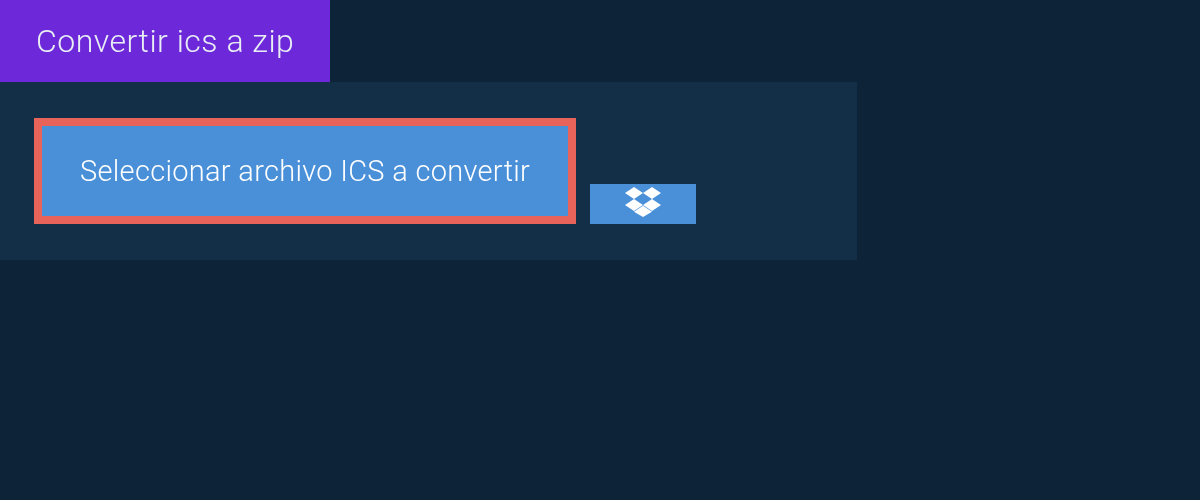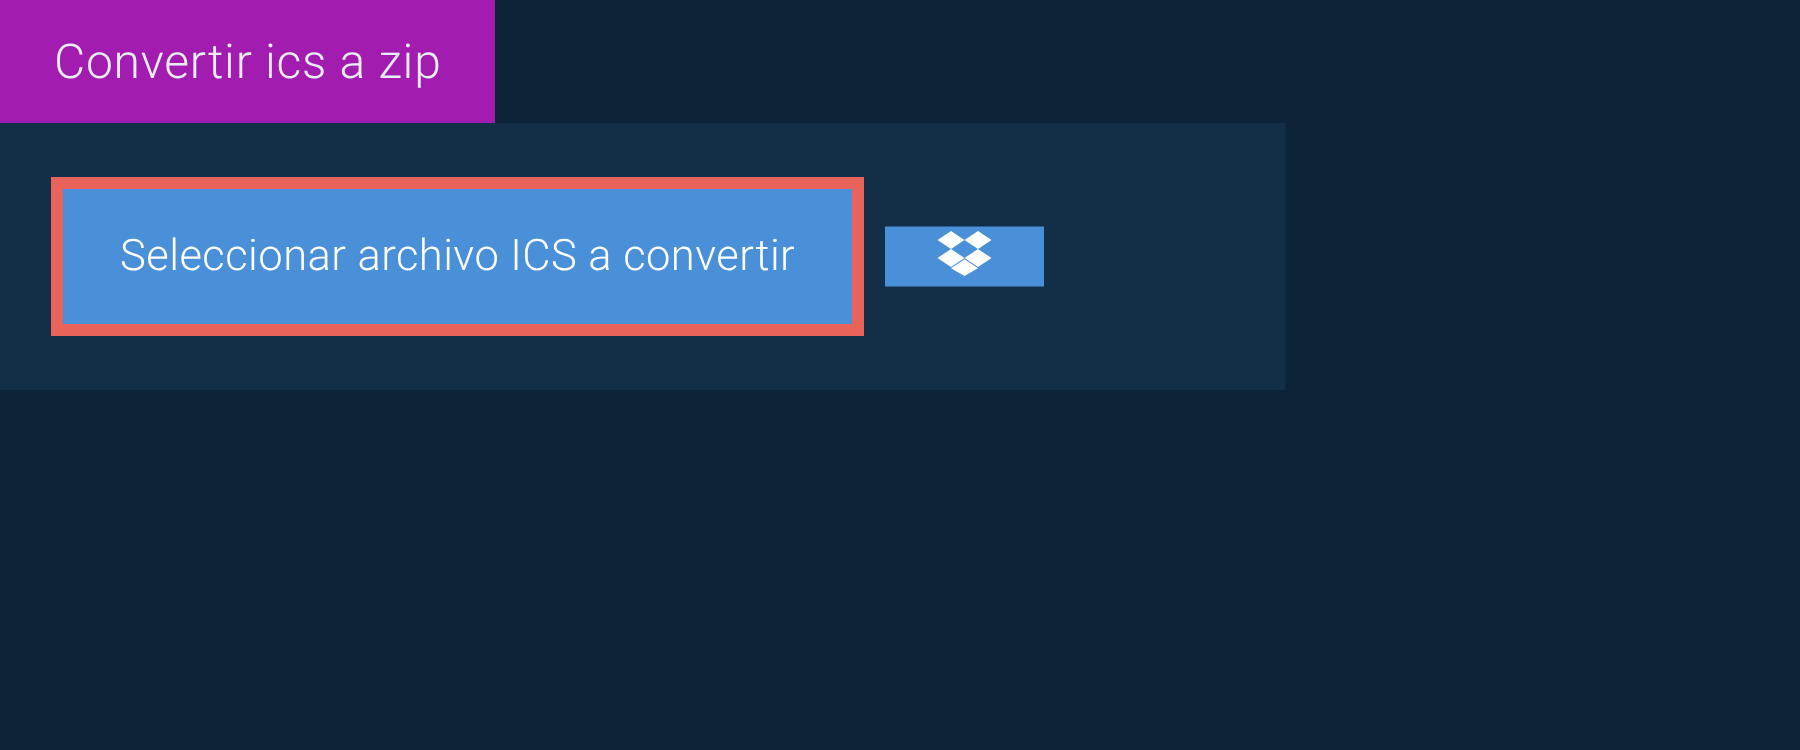--- a/index.html
+++ b/index.html
@@ -7,36 +7,36 @@
       width: 1200px;
       height: 500px;
       background: #0d2438;
       font-family: -apple-system, BlinkMacSystemFont, "Segoe UI", Roboto, sans-serif;
       overflow: hidden;
     }
     .tab-bar {
       display: flex;
     }
     .tab {
-      background: #a21caf;
+      background: #6d28d9;
       color: #e8eef4;
       font-size: 32px;
       font-weight: 300;
       padding: 22px 36px;
       letter-spacing: 0.5px;
     }
     .panel {
       background: #132e47;
       padding: 36px 34px;
       width: 857px;
     }
     .button-row {
       display: flex;
       gap: 14px;
-      align-items: center;
+      align-items: flex-end;
     }
     .select-button {
       background: #4a90d9;
       border: 8px solid #e8645a;
       color: #ffffff;
       font-size: 29px;
       font-weight: 300;
       padding: 28px 38px;
       cursor: pointer;
       display: flex;

